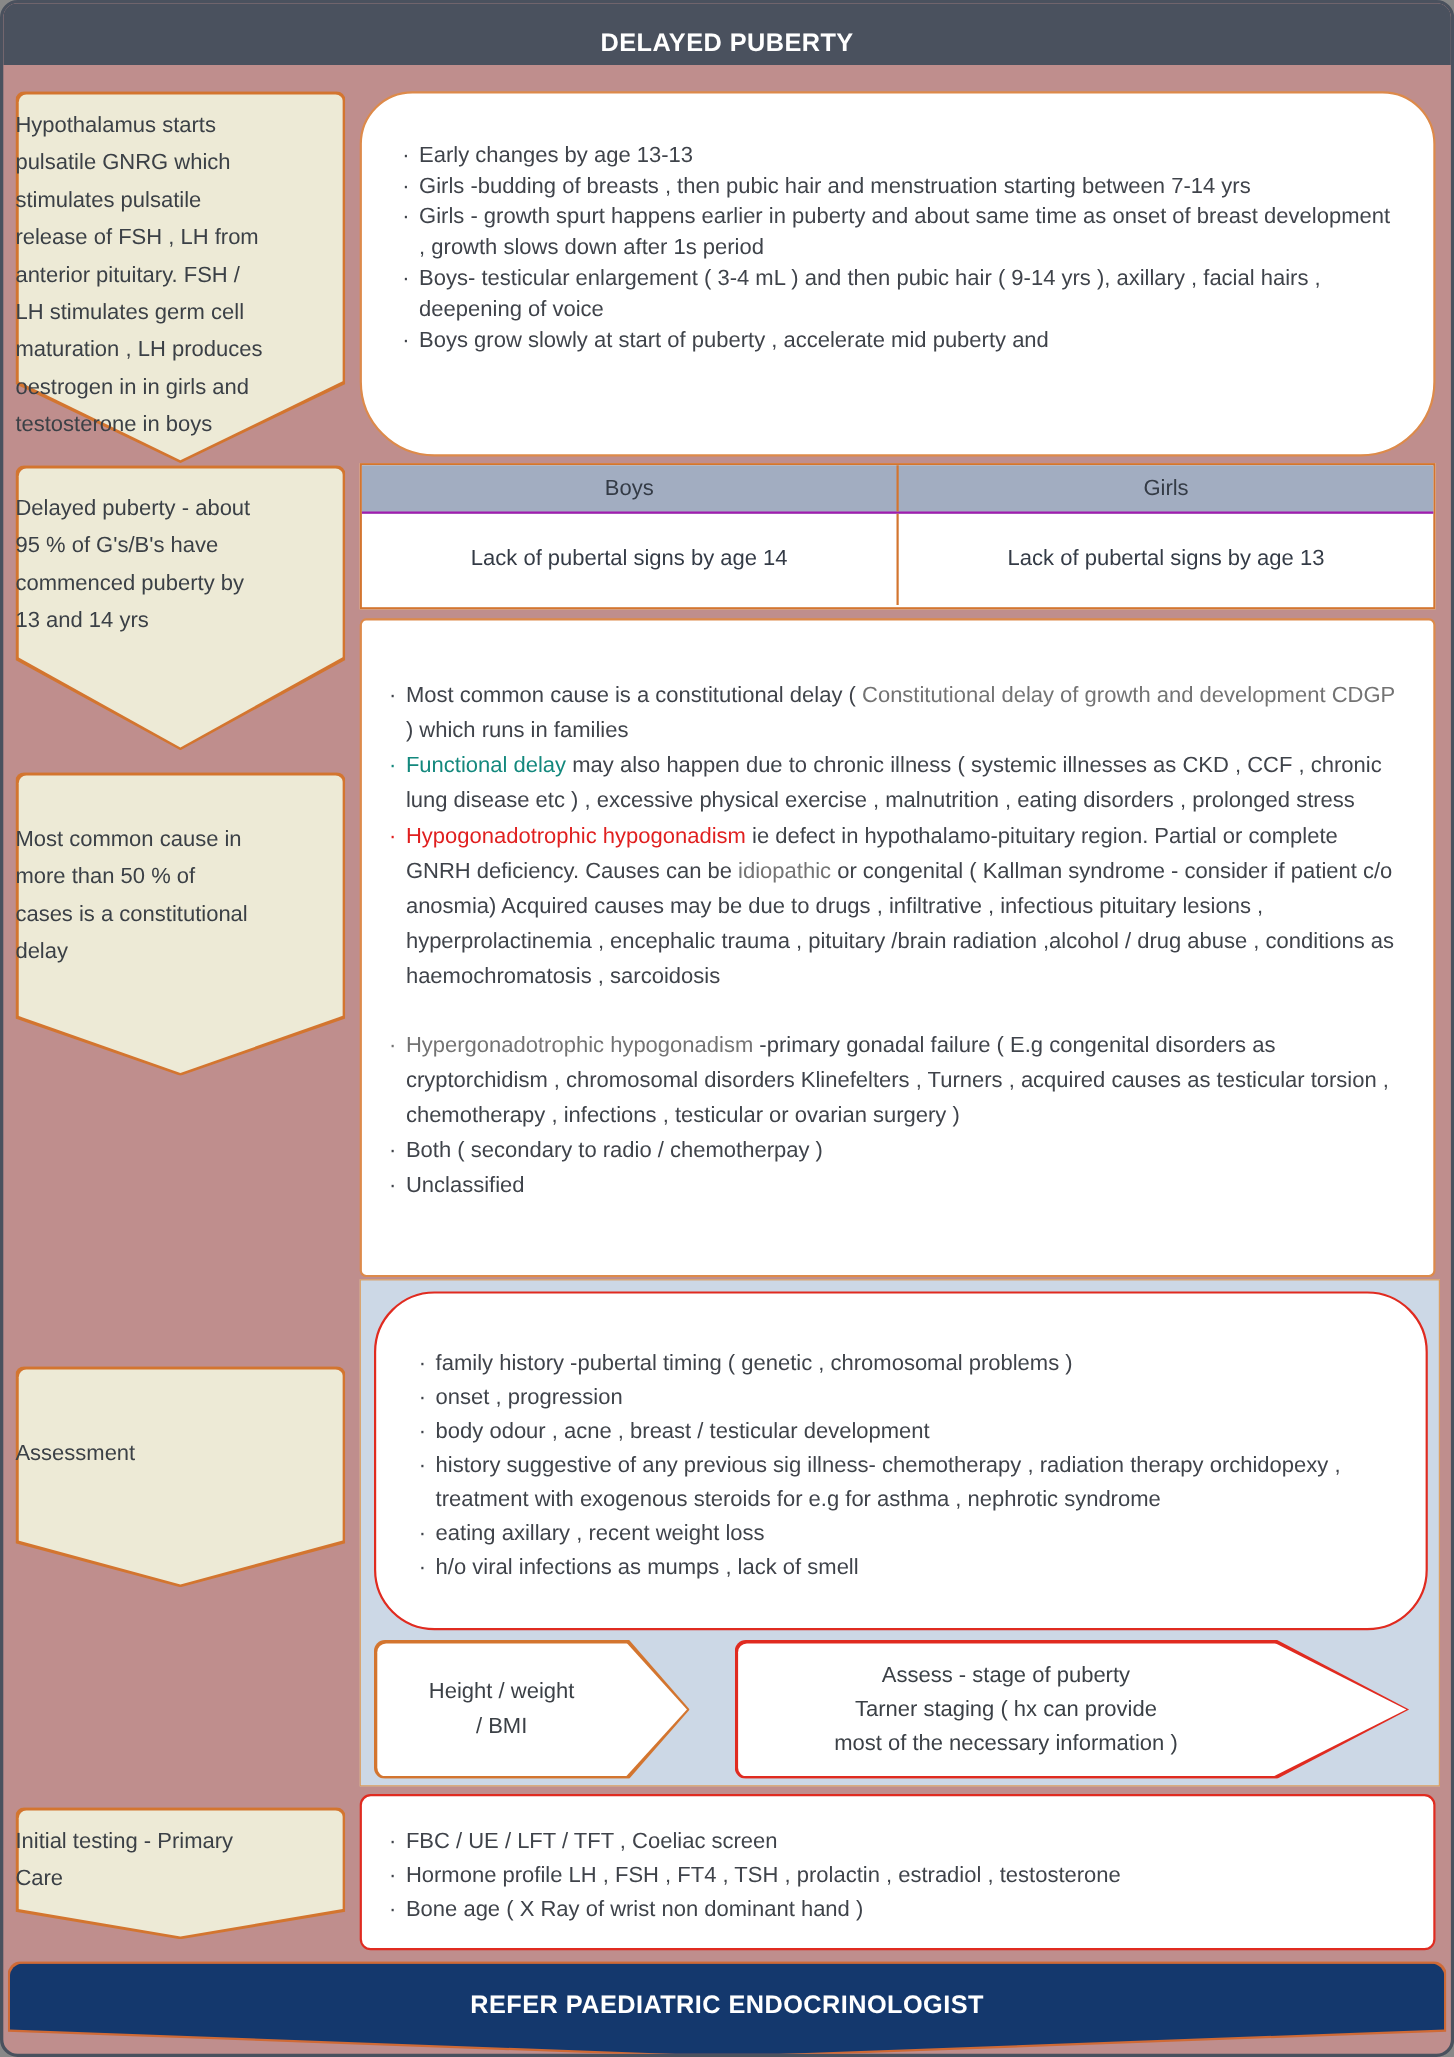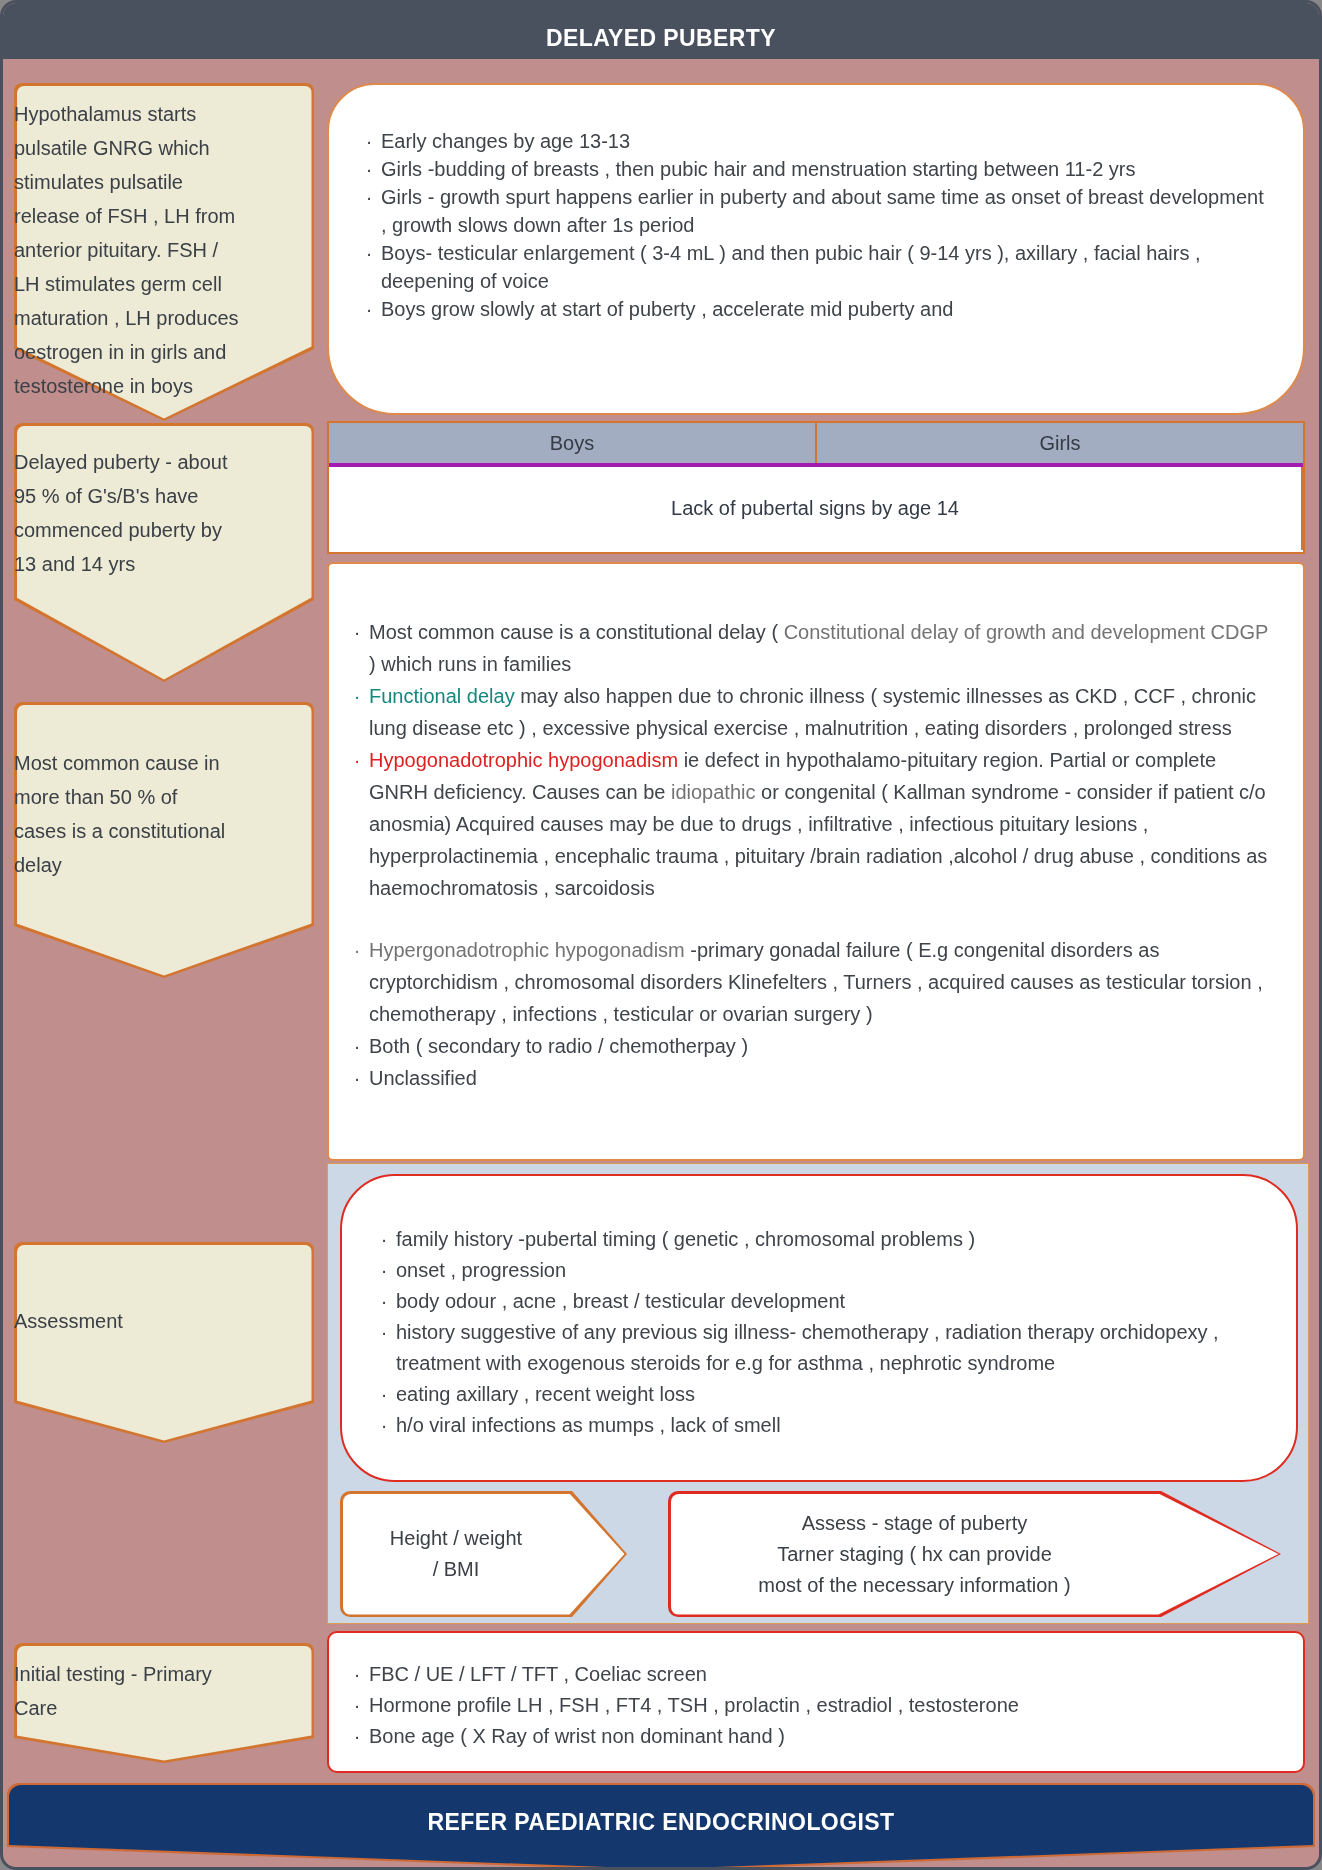--- a/index.html
+++ b/index.html
@@ -40,21 +40,21 @@
   .chev .label{
     position:relative; padding-top:var(--pt,20px); text-align:left;
     font-size:20px; line-height:34px; color:#3b4046; white-space:pre-line;
   }
   
   .panel{ position:absolute; background:#fff; }
   .boxA{ left:324px; top:80px; width:978px; height:332px;
          border:2px solid #dd8a4a; border-radius:48px 48px 68px 68px; padding:42px 30px 0 28px; }
   .ctable{ position:absolute; left:324px; top:418px; width:978px; height:133px;
            border:2px solid #d3752f; background:#fff; }
-  .ctable .thead{ display:flex; height:44px; background:#a2adc1; border-bottom:4px solid #a21caf; }
+  .ctable .thead{ display:flex; height:44px; background:#a2adc1; border-bottom:2px solid #a21caf; }
   .ctable .tbody{ display:flex; height:83px; }
   .ctable .cell{ flex:1; display:flex; align-items:center; justify-content:center;
                  font-size:20px; color:#343b46; }
   .ctable .cell.first{ border-right:2px solid #d3752f; }
   .causesbox{ left:324px; top:559px; width:978px; height:599px;
               border:2px solid #dd8a4a; border-radius:6px; padding:52px 26px 0 16px; }
   .bluepanel{ position:absolute; left:324px; top:1160px; width:982px; height:461px;
               background:#ccd8e6; border:1px solid #dd9a55; }
   .familybox{ position:absolute; left:12px; top:10px; width:958px; height:308px;
               background:#fff; border:2.5px solid #e02b20; border-radius:55px; padding:48px 34px 0 30px; }
@@ -139,21 +139,21 @@
   </div>
 
   <div class="panel boxA">
     <div class="bullets lh28">
         <div class="bullet">
           <span class="dot">·</span>
           <span class="txt">Early changes by age 13-13</span>
         </div>
         <div class="bullet">
           <span class="dot">·</span>
-          <span class="txt">Girls -budding of breasts , then pubic hair and menstruation starting between 11-2 yrs</span>
+          <span class="txt">Girls -budding of breasts , then pubic hair and menstruation starting between 7-14 yrs</span>
         </div>
         <div class="bullet">
           <span class="dot">·</span>
           <span class="txt">Girls - growth spurt happens earlier in puberty and about same time as onset of breast development , growth slows down after 1s period</span>
         </div>
         <div class="bullet">
           <span class="dot">·</span>
           <span class="txt">Boys- testicular enlargement ( 3-4 mL ) and then pubic hair ( 9-14 yrs ), axillary , facial hairs , deepening of voice</span>
         </div>
         <div class="bullet">
@@ -163,20 +163,21 @@
       </div>
   </div>
 
   <div class="ctable">
     <div class="thead">
       <div class="cell first">Boys</div>
       <div class="cell">Girls</div>
     </div>
     <div class="tbody">
       <div class="cell first">Lack of pubertal signs by age 14</div>
+      <div class="cell">Lack of pubertal signs by age 13</div>
     </div>
   </div>
 
   <div class="panel causesbox">
     <div class="bullets lh32">
         <div class="bullet">
           <span class="dot">·</span>
           <span class="txt">Most common cause is a constitutional delay ( <span class="c-blue">Constitutional delay of growth and development CDGP</span> ) which runs in families</span>
         </div>
         <div class="bullet">

